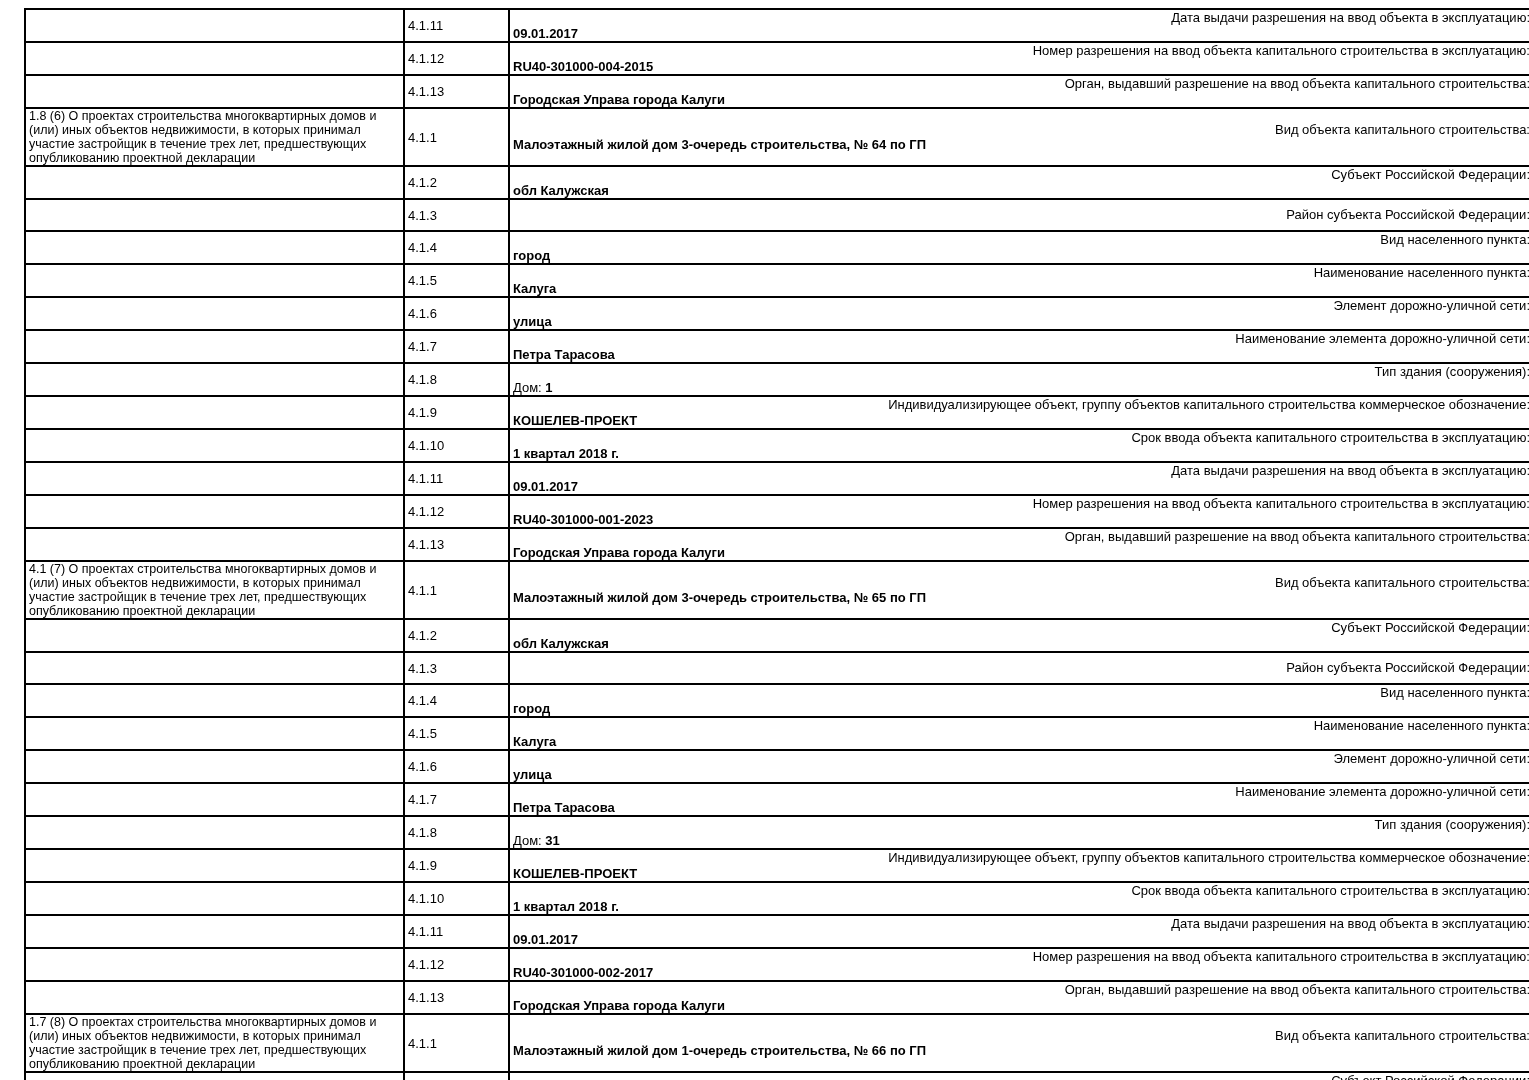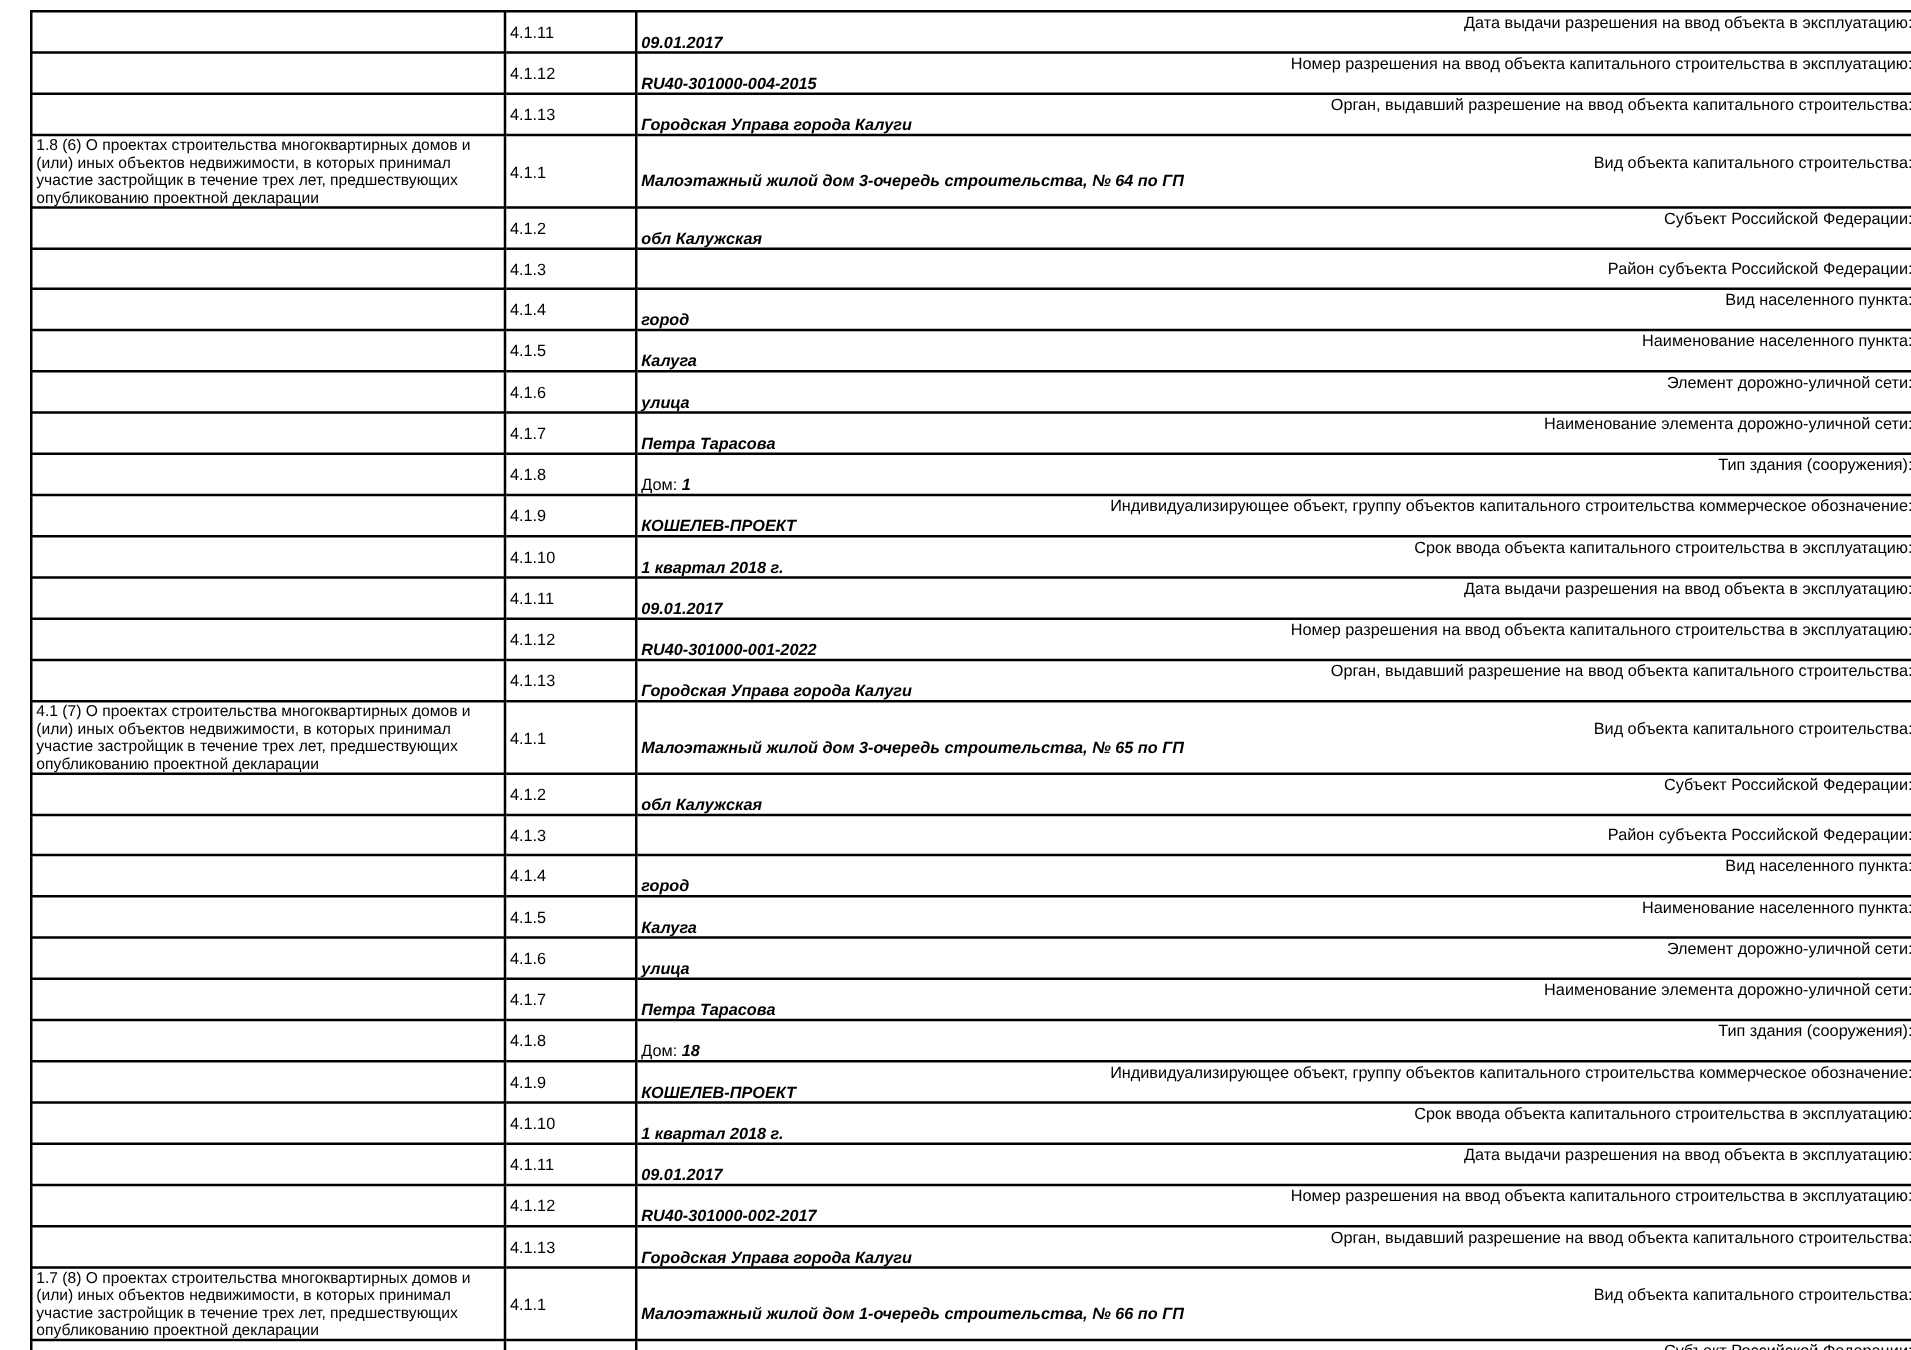--- a/index.html
+++ b/index.html
@@ -34,21 +34,21 @@
   td.code-cell {
     font-size: 13px;
     line-height: 15px;
   }
   
   td.val-cell {
     font-size: 13px;
     line-height: 15.5px;
   }
   td.val-cell .lab { font-weight: normal; text-align: right; }
-  td.val-cell .val b { font-weight: bold; font-style: italic; }
+  td.val-cell .val b { font-weight: bold; }
   tr.std td { height: 31px; }
   tr.one td { height: 32px; }
   tr.sec td { height: 55px; }
 </style>
 </head>
 <body>
 
 <table class="decl">
   <colgroup>
     <col style="width:379px">
@@ -165,21 +165,21 @@
         <td class="val-cell">
           <div class="lab">Дата выдачи разрешения на ввод объекта в эксплуатацию:</div>
           <div class="val"><b>09.01.2017</b></div>
         </td>
       </tr>
       <tr class="std">
         <td class="sec-cell"></td>
         <td class="code-cell">4.1.12</td>
         <td class="val-cell">
           <div class="lab">Номер разрешения на ввод объекта капитального строительства в эксплуатацию:</div>
-          <div class="val"><b>RU40-301000-001-2022</b></div>
+          <div class="val"><b>RU40-301000-001-2023</b></div>
         </td>
       </tr>
       <tr class="std">
         <td class="sec-cell"></td>
         <td class="code-cell">4.1.13</td>
         <td class="val-cell">
           <div class="lab">Орган, выдавший разрешение на ввод объекта капитального строительства:</div>
           <div class="val"><b>Городская Управа города Калуги</b></div>
         </td>
       </tr>
@@ -236,21 +236,21 @@
         <td class="val-cell">
           <div class="lab">Наименование элемента дорожно-уличной сети:</div>
           <div class="val"><b>Петра Тарасова</b></div>
         </td>
       </tr>
       <tr class="std">
         <td class="sec-cell"></td>
         <td class="code-cell">4.1.8</td>
         <td class="val-cell">
           <div class="lab">Тип здания (сооружения):</div>
-          <div class="val"><span>Дом: </span><b>18</b></div>
+          <div class="val"><span>Дом: </span><b>31</b></div>
         </td>
       </tr>
       <tr class="std">
         <td class="sec-cell"></td>
         <td class="code-cell">4.1.9</td>
         <td class="val-cell">
           <div class="lab">Индивидуализирующее объект, группу объектов капитального строительства коммерческое обозначение:</div>
           <div class="val"><b>КОШЕЛЕВ-ПРОЕКТ</b></div>
         </td>
       </tr>

